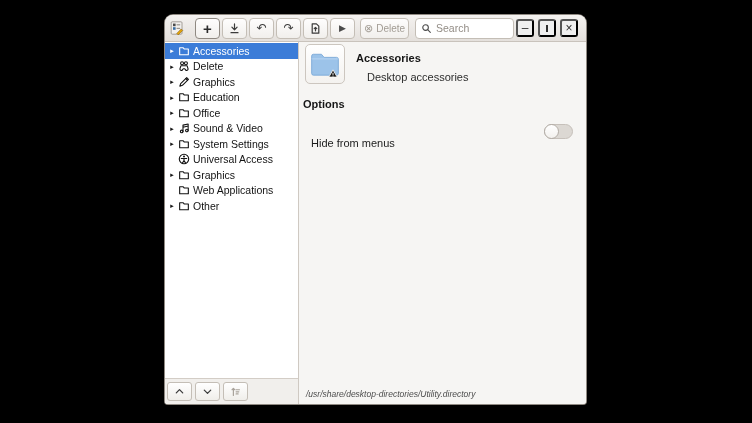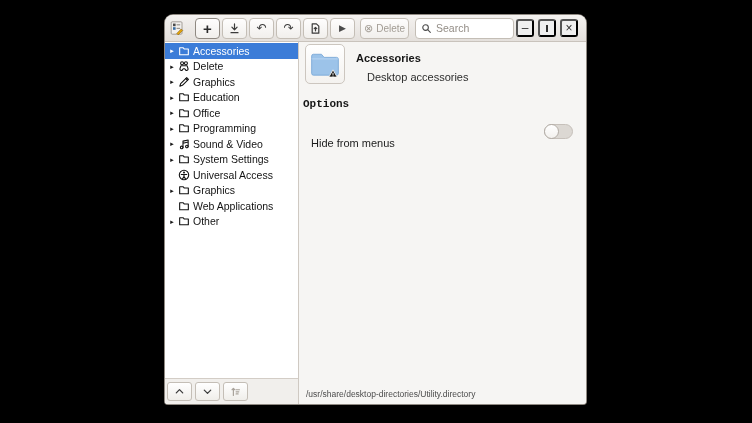--- a/index.html
+++ b/index.html
@@ -64,28 +64,28 @@
   .sb-btn svg{width:11px;height:11px;stroke:#3a3a3a;fill:none;stroke-width:1.4;stroke-linecap:round;stroke-linejoin:round;}
   .sb-btn.disabled svg{stroke:#a9a39b;}
   
   .details{flex:1;position:relative;background:#f6f5f3;min-width:0;}
   .details-top{display:flex;align-items:flex-start;padding:2px 0 0 6px;}
   .launcher-icon-btn{width:40px;height:40px;border:1px solid #ccc6bf;border-radius:5px;
     background:linear-gradient(#fff,#f4f2ef);display:flex;align-items:center;justify-content:center;box-sizing:border-box;}
   .launcher-meta{margin-left:11px;padding-top:8px;}
   .launcher-title{font-size:11px;font-weight:bold;color:#161616;}
   .launcher-subtitle{font-size:11px;color:#2d2d2d;margin-top:7px;padding-left:11px;}
-  .options-heading{font-size:11px;font-weight:bold;color:#161616;margin:14px 0 0 4px;font-family:Liberation Mono, monospace;}
+  .options-heading{font-size:11px;font-weight:bold;color:#161616;margin:14px 0 0 4px;}
   .option-row{display:flex;align-items:center;margin:4px 13px 0 12px;}
   .option-label{font-size:11px;color:#1c1c1c;margin-top:23px;}
   .toggle{margin-left:auto;width:29px;height:15px;border-radius:8px;background:#dcd8d3;
     border:1px solid #c6c0ba;position:relative;box-sizing:border-box;}
   .toggle .knob{position:absolute;left:-1px;top:-1px;width:15px;height:15px;border-radius:50%;
     background:linear-gradient(#fff,#f3f1ee);border:1px solid #b3ada6;box-sizing:border-box;}
-  .statusbar{position:absolute;left:7px;bottom:5px;font-size:8.5px;color:#4c4c4c;white-space:nowrap;}
+  .statusbar{position:absolute;left:7px;bottom:5px;font-size:8.5px;font-style:italic;color:#4c4c4c;white-space:nowrap;}
 </style>
 </head>
 <body>
 
 <div class="window">
 
   <header class="headerbar">
     <span class="app-icon">
       <svg viewBox="0 0 14 14">
         <rect x="1.2" y="0.8" width="10.8" height="12.4" rx="1" fill="#f2f0ee" stroke="#8f8a84" stroke-width="0.8"></rect>
@@ -196,29 +196,20 @@
             <span class="tree-label">Education</span>
           </div>
           <div class="tree-row">
             <span class="expander">▸</span>
             <span class="tree-icon">
               <svg viewBox="0 0 13 13">
                 <path d="M1.8 10.6V3h3.9l1.2 1.4h4.3v6.2z"></path>
               </svg>
             </span>
             <span class="tree-label">Office</span>
-          </div>
-          <div class="tree-row">
-            <span class="expander">▸</span>
-            <span class="tree-icon">
-              <svg viewBox="0 0 13 13">
-                <path d="M1.8 10.6V3h3.9l1.2 1.4h4.3v6.2z"></path>
-              </svg>
-            </span>
-            <span class="tree-label">Programming</span>
           </div>
           <div class="tree-row">
             <span class="expander">▸</span>
             <span class="tree-icon">
               <svg viewBox="0 0 13 13">
                 <circle cx="4" cy="10.2" r="1.4"></circle>
                 <circle cx="9.6" cy="9.2" r="1.4"></circle>
                 <path d="M5.4 10.2V3.4L11 2.2v7M5.4 5.6L11 4.4"></path>
               </svg>
             </span>

